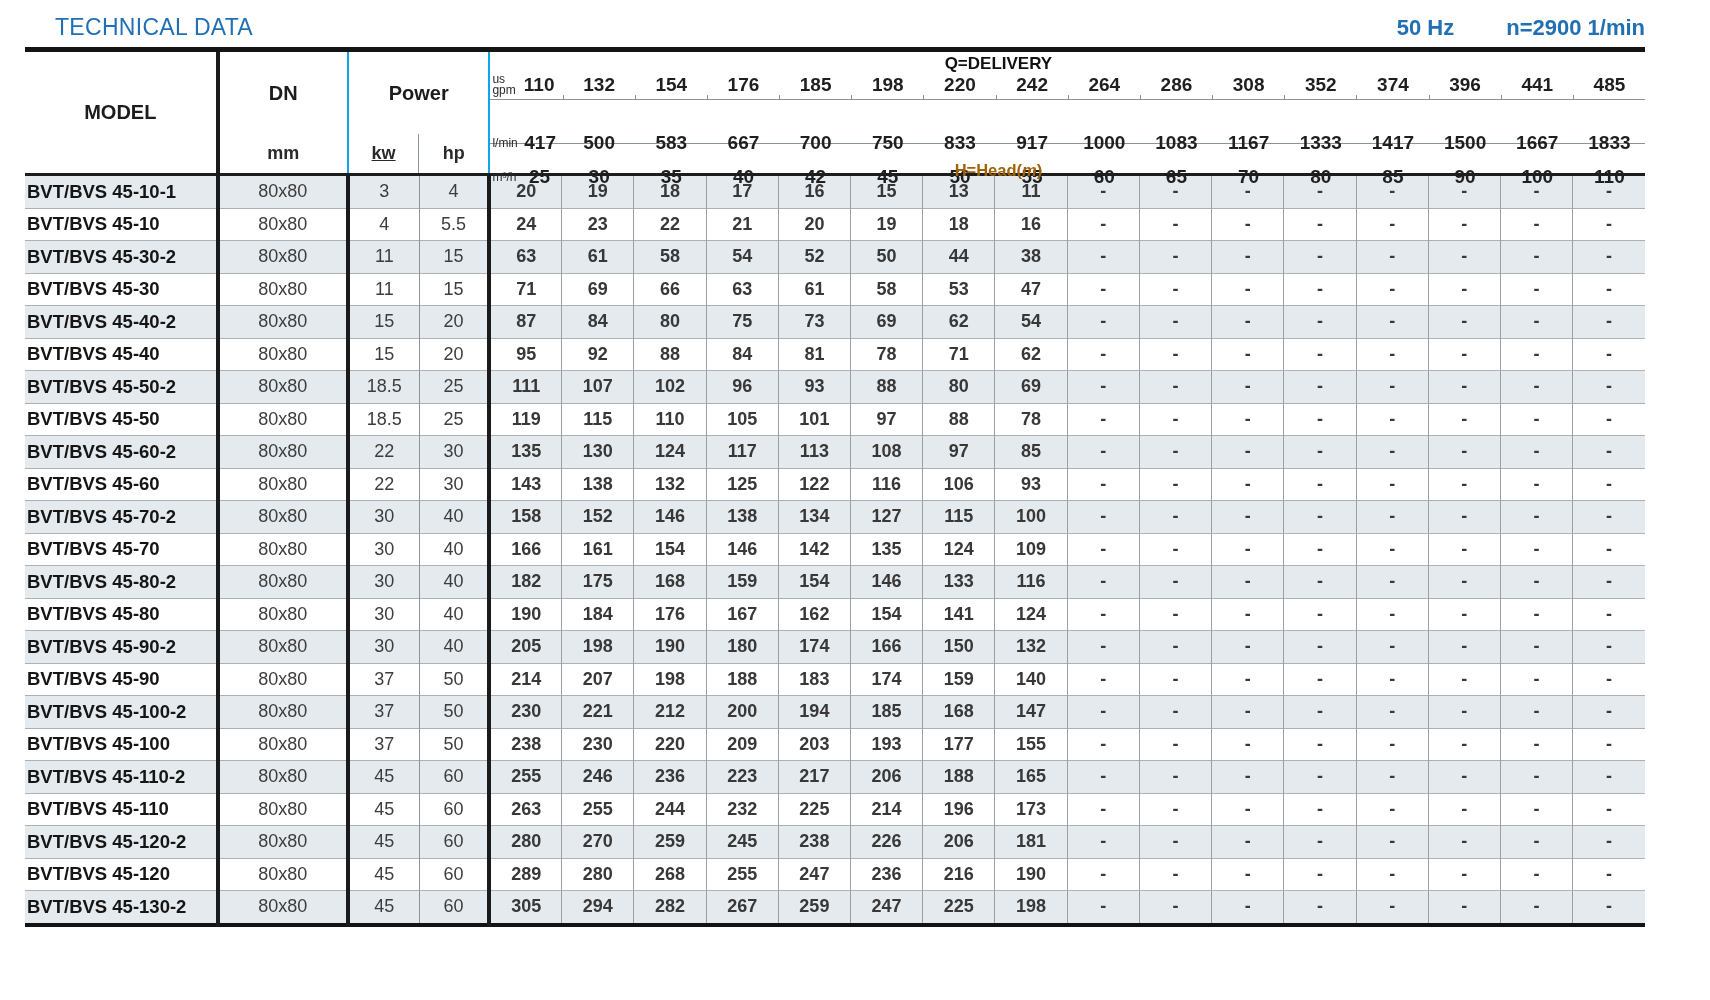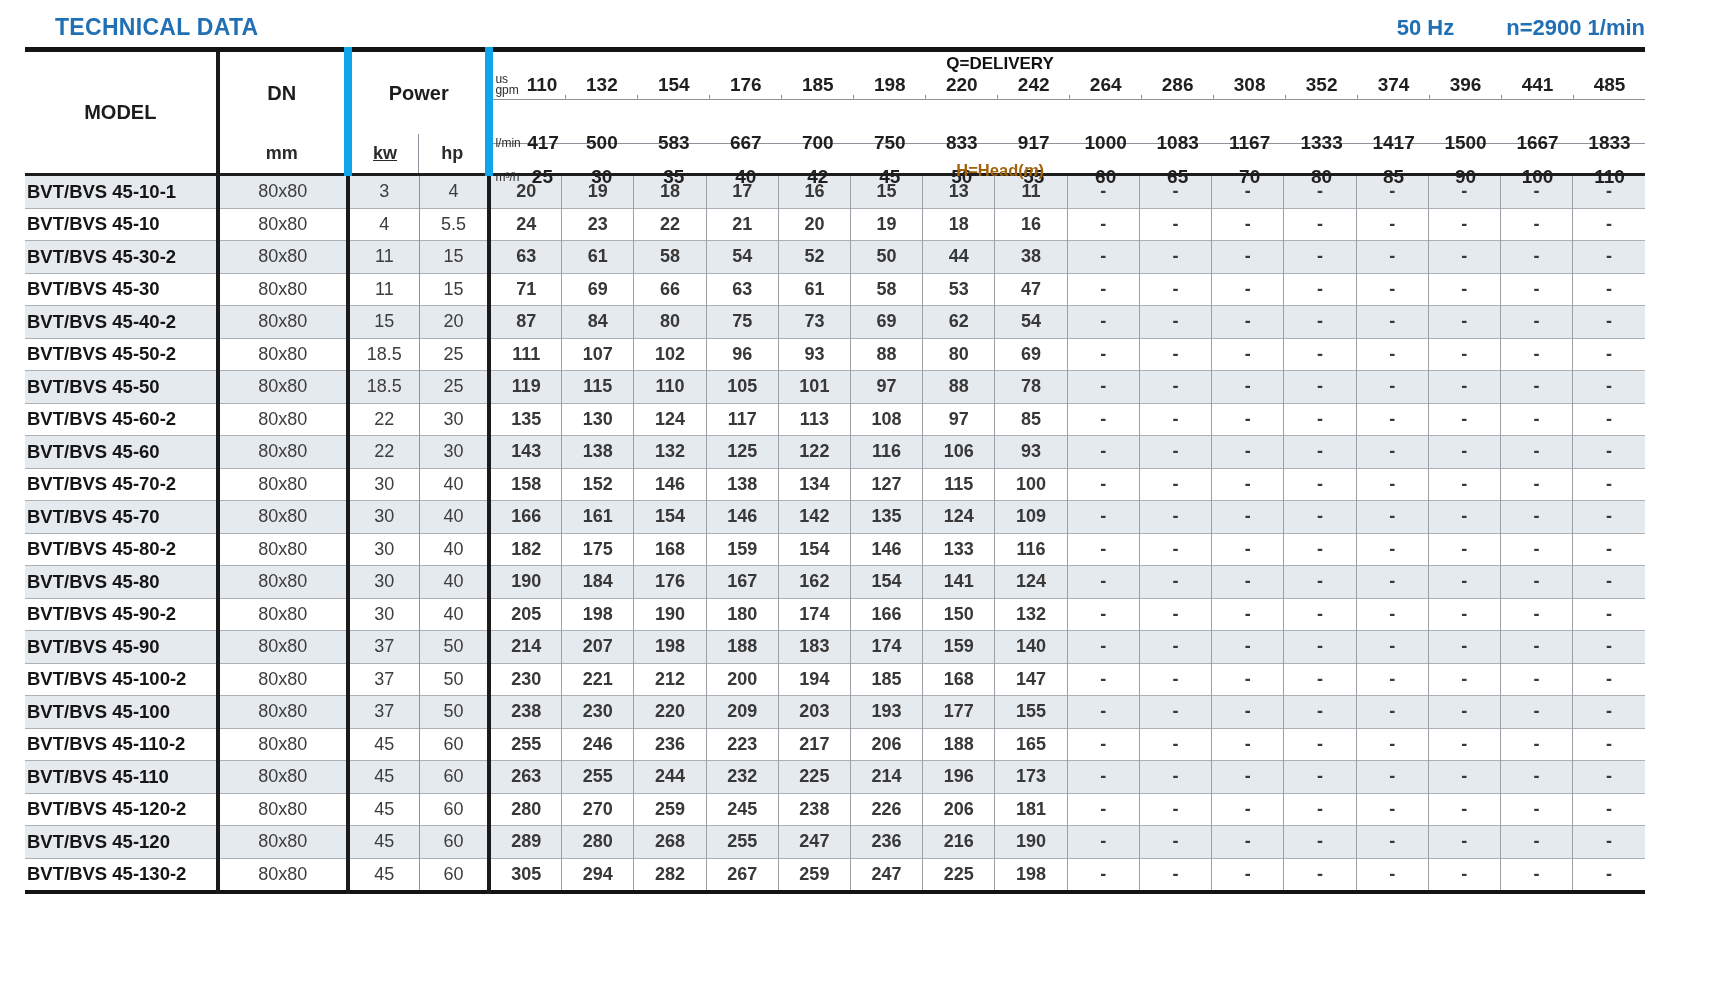--- a/index.html
+++ b/index.html
@@ -2,33 +2,33 @@
 <html><head>
 <meta charset="utf-8">
 <style>
   html,body{margin:0;padding:0;background:#ffffff;width:1710px;height:1000px;overflow:hidden;
     font-family:"Liberation Sans","DejaVu Sans",sans-serif;}
   .page{width:1710px;height:1000px;position:relative;}
 
   
   .topbar{display:flex;justify-content:space-between;align-items:flex-end;
     padding:11px 65px 6px 55px;height:30px;}
-  .title{color:#2170b4;font-size:23px;font-weight:bold;letter-spacing:.3px;}
+  .title{color:#2170b4;font-size:23px;font-weight:normal;letter-spacing:.3px;}
   .freq-group{display:flex;gap:52px;}
   .freq-group span{color:#2170b4;font-size:22px;font-weight:bold;}
 
   
   table{border-collapse:collapse;table-layout:fixed;width:1620px;margin-left:25px;
     border-top:5px solid #141414;border-bottom:4px solid #141414;}
   col.c-model{width:192px;} col.c-dncol{width:130px;} col.c-kwcol{width:71px;}
   col.c-hpcol{width:70px;} col.c-q{width:72px;}
 
   thead th{border-bottom:3px solid #1d1d1d;padding:0;vertical-align:top;font-weight:bold;color:#1c1c1c;}
   th.model-h{font-size:20px;vertical-align:middle;border-right:4px solid #1b1b1b;}
-  th.dn-h,th.power-h{border-right:8px solid #0ea5e9;}
+  th.dn-h,th.power-h{border-right:2px solid #0ea5e9;}
   .vstack{display:flex;flex-direction:column;height:121px;}
   .vstack .top{flex:1;display:flex;align-items:center;justify-content:center;font-size:20px;}
   .vstack .bottom{height:39px;display:flex;align-items:center;justify-content:center;font-size:18px;font-weight:bold;color:#2a2a2a;}
   .kw-hp{display:flex;width:100%;}
   .kw-hp span{flex:1;display:flex;align-items:center;justify-content:center;height:39px;}
   .kw-hp span:first-child{border-right:1px solid #8d939a;text-decoration:underline;}
 
   th.delivery-h{position:relative;}
   .qlabel{position:absolute;top:2px;left:44%;transform:translateX(-50%);
     font-size:17px;font-weight:bold;color:#111;white-space:nowrap;z-index:4;}
@@ -374,20 +374,42 @@
           <td class="c-h">-</td>
           <td class="c-h">-</td>
           <td class="c-h">-</td>
           <td class="c-h">-</td>
           <td class="c-h">-</td>
           <td class="c-h">-</td>
           <td class="c-h">-</td>
           <td class="c-h">-</td>
         </tr>
         <tr>
+          <td class="c-model">BVT/BVS 45-40</td>
+          <td class="c-dn">80x80</td>
+          <td class="c-kw">15</td>
+          <td class="c-hp">20</td>
+          <td class="c-h">95</td>
+          <td class="c-h">92</td>
+          <td class="c-h">88</td>
+          <td class="c-h">84</td>
+          <td class="c-h">81</td>
+          <td class="c-h">78</td>
+          <td class="c-h">71</td>
+          <td class="c-h">62</td>
+          <td class="c-h">-</td>
+          <td class="c-h">-</td>
+          <td class="c-h">-</td>
+          <td class="c-h">-</td>
+          <td class="c-h">-</td>
+          <td class="c-h">-</td>
+          <td class="c-h">-</td>
+          <td class="c-h">-</td>
+        </tr>
+        <tr>
           <td class="c-model">BVT/BVS 45-50-2</td>
           <td class="c-dn">80x80</td>
           <td class="c-kw">18.5</td>
           <td class="c-hp">25</td>
           <td class="c-h">111</td>
           <td class="c-h">107</td>
           <td class="c-h">102</td>
           <td class="c-h">96</td>
           <td class="c-h">93</td>
           <td class="c-h">88</td>

